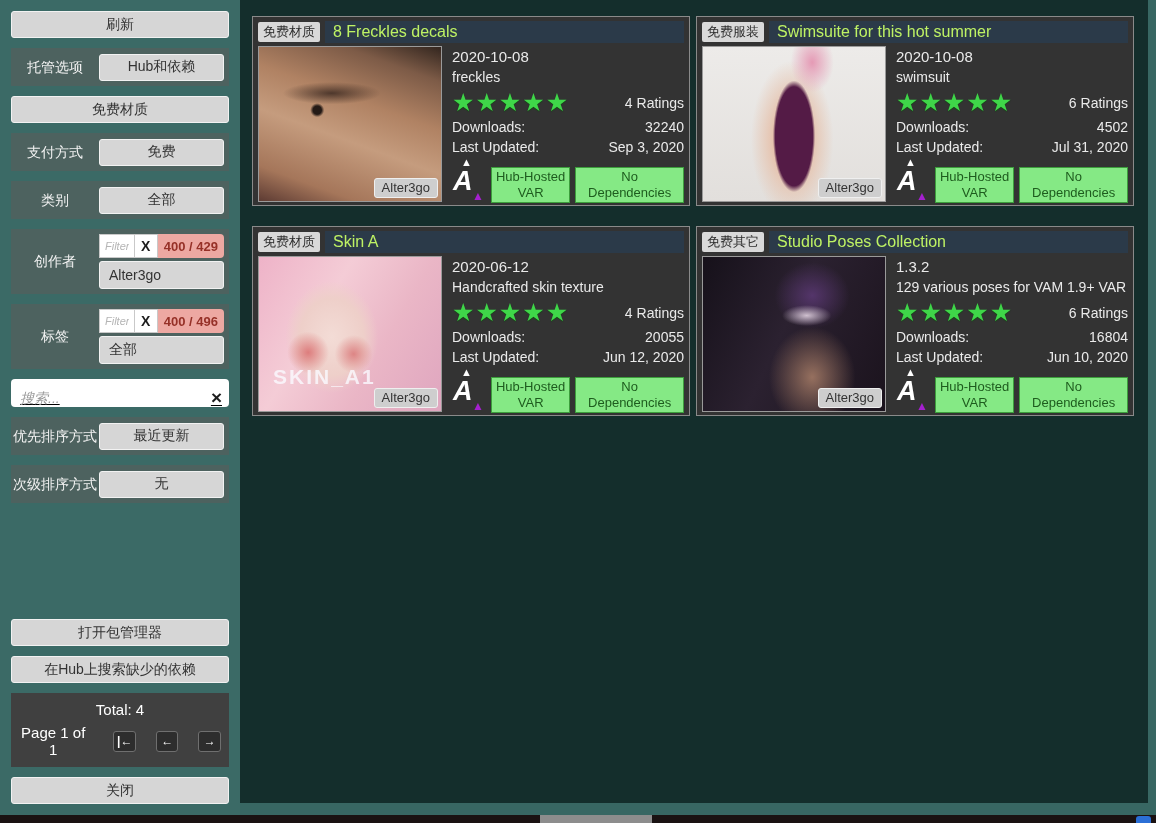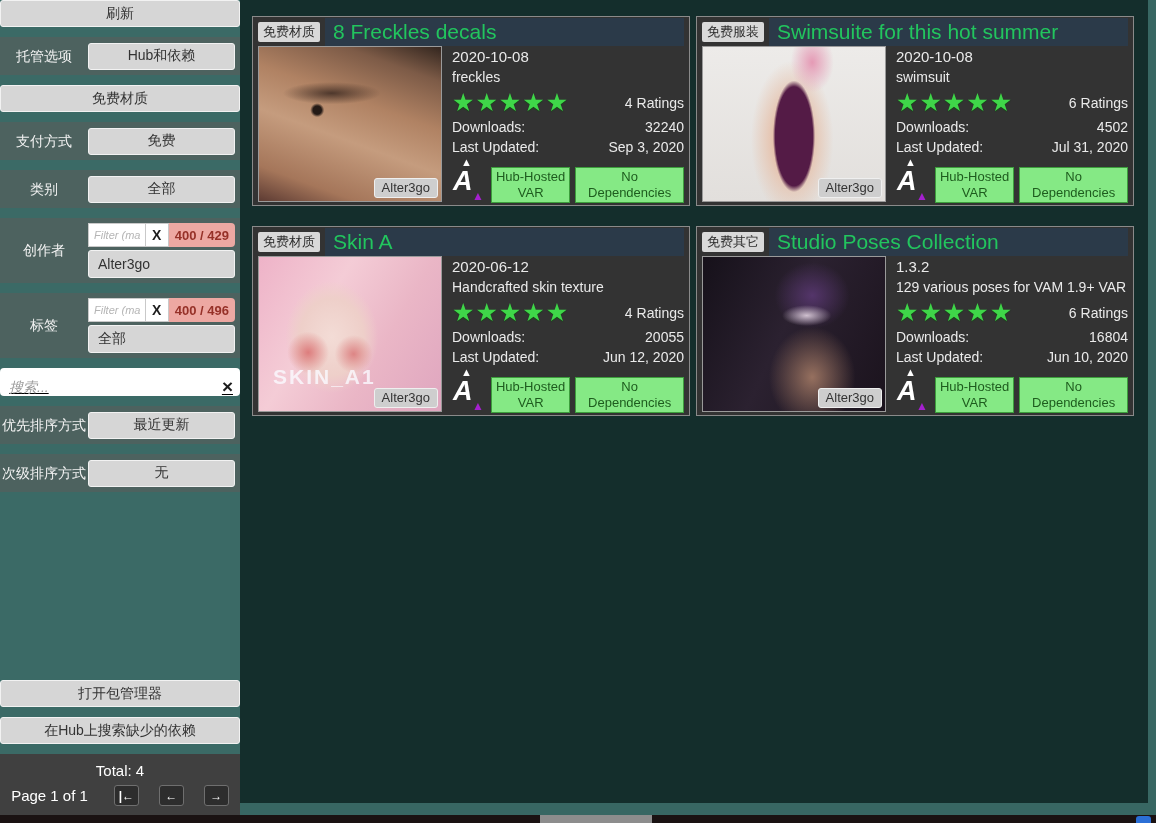--- a/index.html
+++ b/index.html
@@ -1,21 +1,21 @@
 <!DOCTYPE html>
 <html><head>
 <meta charset="utf-8">
 <style>
   html,body{margin:0;padding:0;background:#10100f;font-family:"Liberation Sans",sans-serif;}
   *{box-sizing:border-box;}
   .stage{position:relative;width:1156px;height:823px;overflow:hidden;background:#386763;}
 
   
   .screen{display:flex;width:1156px;height:815px;background:#386763;}
-  .sidebar{width:240px;height:815px;padding:0;display:flex;flex-direction:column;gap:10px;background:#3b6a66;flex-shrink:0;}
+  .sidebar{width:240px;height:815px;padding:11px;display:flex;flex-direction:column;gap:10px;background:#3b6a66;flex-shrink:0;}
   .content{flex:1;height:803px;background:#142e2c;margin-right:8px;padding:16px 0 0 12px;}
 
   
   .btn{background:#d6d6d6;border:1px solid #f2f2f2;border-radius:3px;color:#333;
        font-size:14px;font-family:inherit;height:27px;cursor:pointer;padding:0 4px;}
   .wide{width:100%;flex-shrink:0;}
   .row-panel{background:#4d625f;display:flex;align-items:center;padding:5px 5px 5px 0;
              min-height:38px;flex-shrink:0;}
   .row-label{width:88px;text-align:center;color:#f2f2f2;font-size:14px;line-height:1.2;flex-shrink:0;}
   .row-panel > .btn{flex:1;min-width:0;}
@@ -39,21 +39,21 @@
   .page-line{display:flex;align-items:center;justify-content:center;gap:20px;margin-top:6px;}
   .pg-btn{width:25px;height:21px;background:#2d2d2d;color:#fff;border:1px solid #6f6f6f;
           border-radius:3px;font-size:12px;line-height:1;padding:0;font-weight:bold;cursor:pointer;font-family:inherit;}
 
   
   .cards{display:grid;grid-template-columns:438px 438px;gap:20px 6px;}
   .card{width:438px;height:190px;background:#333;border:1px solid #8a8a8a;padding:3px 5px;cursor:pointer;}
   .card-head{display:flex;align-items:center;height:23px;gap:5px;}
   .cat-badge{background:#d9d9d9;color:#2d2d2d;font-size:13px;padding:1px 5px;border-radius:2px;
              white-space:nowrap;flex-shrink:0;}
-  .card-title{flex:1;background:#2b3a49;color:#22c55e;font-size:21px;padding:2px 8px;
+  .card-title{flex:1;background:#2b3a49;color:#bef264;font-size:16px;padding:2px 8px;
               white-space:nowrap;overflow:hidden;}
   .card-body{display:flex;margin-top:3px;height:158px;}
   .thumb{width:184px;height:156px;position:relative;border:1px solid #9a9a9a;flex-shrink:0;overflow:hidden;}
   .creator-chip{position:absolute;bottom:3px;right:3px;background:#cecece;color:#333;font-size:13px;
                 padding:0 7px;border-radius:3px;border:1px solid #efefef;line-height:18px;}
   .thumb-text{position:absolute;bottom:22px;left:14px;color:rgba(250,250,255,.8);font-size:21px;
               letter-spacing:2px;font-weight:bold;}
   .meta{flex:1;padding-left:10px;color:#eaeaea;font-size:14px;display:flex;flex-direction:column;min-width:0;}
   .version{font-size:15px;line-height:21px;}
   .desc{line-height:21px;white-space:nowrap;overflow:hidden;}
@@ -174,20 +174,21 @@
       <div class="total-panel">
         <div>Total: 4</div>
         <div class="page-line">
           <span style="margin-right:6px;">Page 1 of 1</span>
           <button class="pg-btn">|←</button>
           <button class="pg-btn">←</button>
           <button class="pg-btn">→</button>
         </div>
       </div>
 
+      <button class="btn wide">关闭</button>
     </aside>
 
     <main class="content">
       <div class="cards">
 
         <article class="card">
           <header class="card-head">
             <span class="cat-badge">免费材质</span>
             <span class="card-title">8 Freckles decals</span>
           </header>

